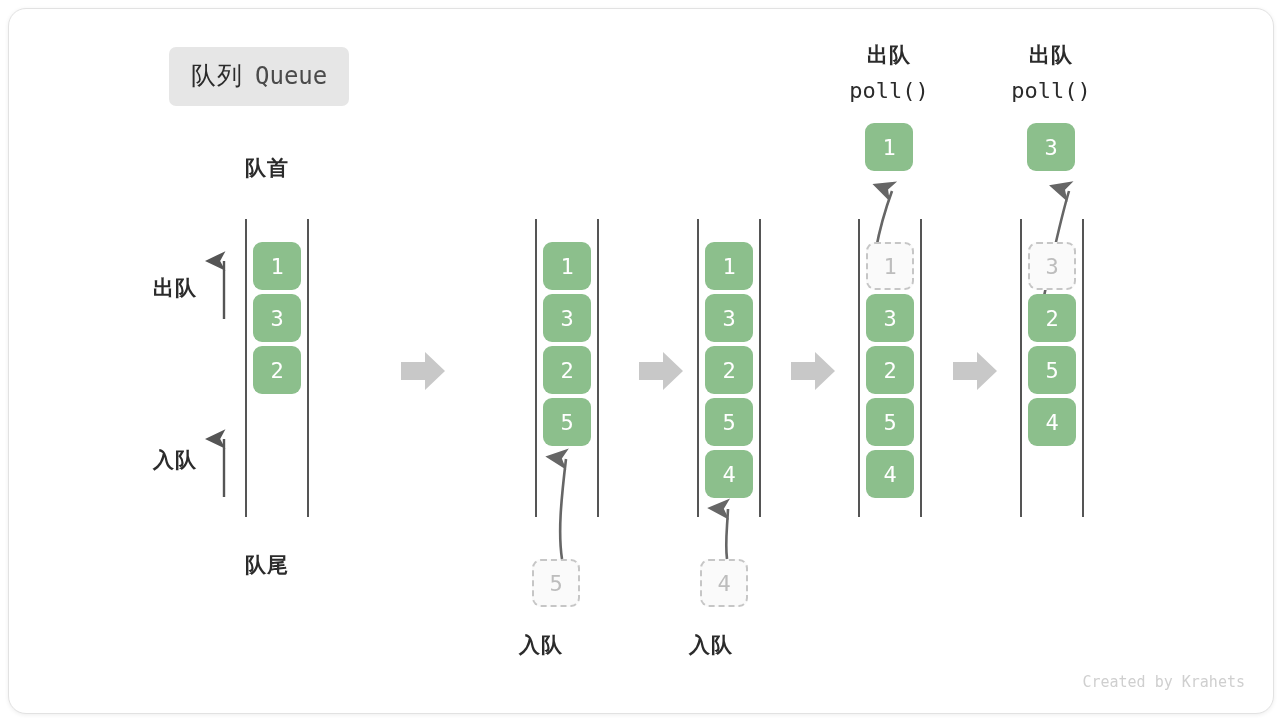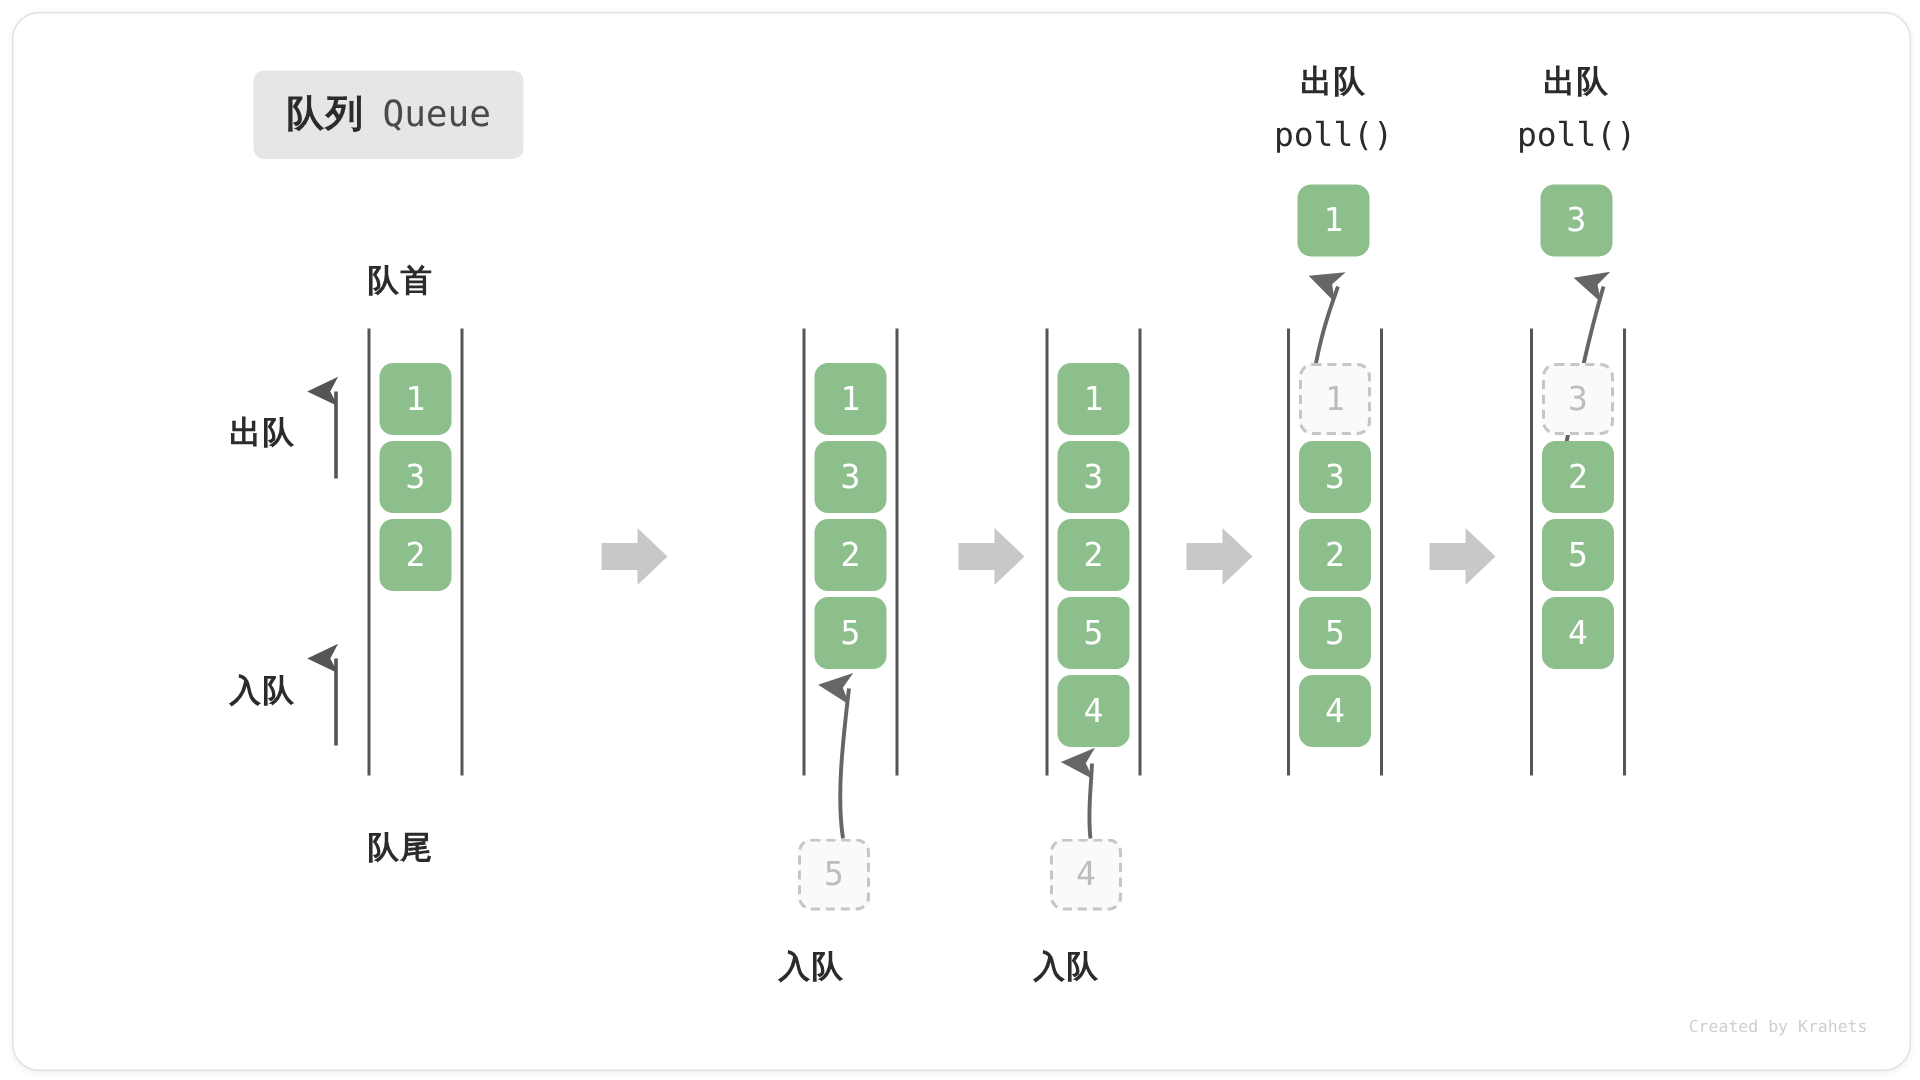--- a/index.html
+++ b/index.html
@@ -23,21 +23,21 @@
   
   #title-badge{
     left:160px;top:38px;
     padding:12px 22px 14px 22px;
     background:#e6e6e6;
     border-radius:7px;
     display:flex;align-items:baseline;gap:12px;
     white-space:nowrap;
   }
   #title-badge .cn{
-    font-size:25px;font-weight:bold;color:#2b2b2b;
+    font-size:25px;font-weight:normal;color:#2b2b2b;
     letter-spacing:1px;
   }
   #title-badge .en{
     font-family:"DejaVu Sans Mono","Liberation Mono",monospace;
     font-size:24px;color:#4a4a4a;
   }
 
   
   .cn-bold{
     font-size:21px;font-weight:bold;color:#2b2b2b;
@@ -74,36 +74,36 @@
   .cell.ghost{
     background:#fafafa;
     border:2px dashed #c6c6c6;
     color:#bdbdbd;
   }
 
   
   #credit{
     right:28px;bottom:22px;
     font-family:"DejaVu Sans Mono","Liberation Mono",monospace;
-    font-size:11px;color:#cfcfcf;white-space:nowrap;text-align:center;
+    font-size:15px;color:#cfcfcf;white-space:nowrap;text-align:center;
   }
 
   svg{overflow:visible;}
 </style>
 </head>
 <body>
 
 <div id="canvas">
 
   <div class="abs" id="title-badge">
     <span class="cn">队列</span>
     <span class="en">Queue</span>
   </div>
 
-  <div class="abs cn-bold" style="left:236px;top:164px;">队首</div>
+  <div class="abs cn-bold" style="left:236px;top:145px;">队首</div>
   <div class="abs cn-bold" style="left:236px;top:542px;">队尾</div>
 
   <div class="abs cn-bold" style="left:144px;top:265px;">出队</div>
   <div class="abs cn-bold" style="left:144px;top:437px;">入队</div>
 
   <svg class="abs" style="left:205px;top:240px;" width="30" height="75">
     <defs>
       <marker id="mk-up" markerWidth="9" markerHeight="9" refX="4.5" refY="8" orient="auto">
         <path d="M0.4,8.6 L4.5,0 L8.6,8.6 L4.5,6.4 Z" fill="#555555"></path>
       </marker>

